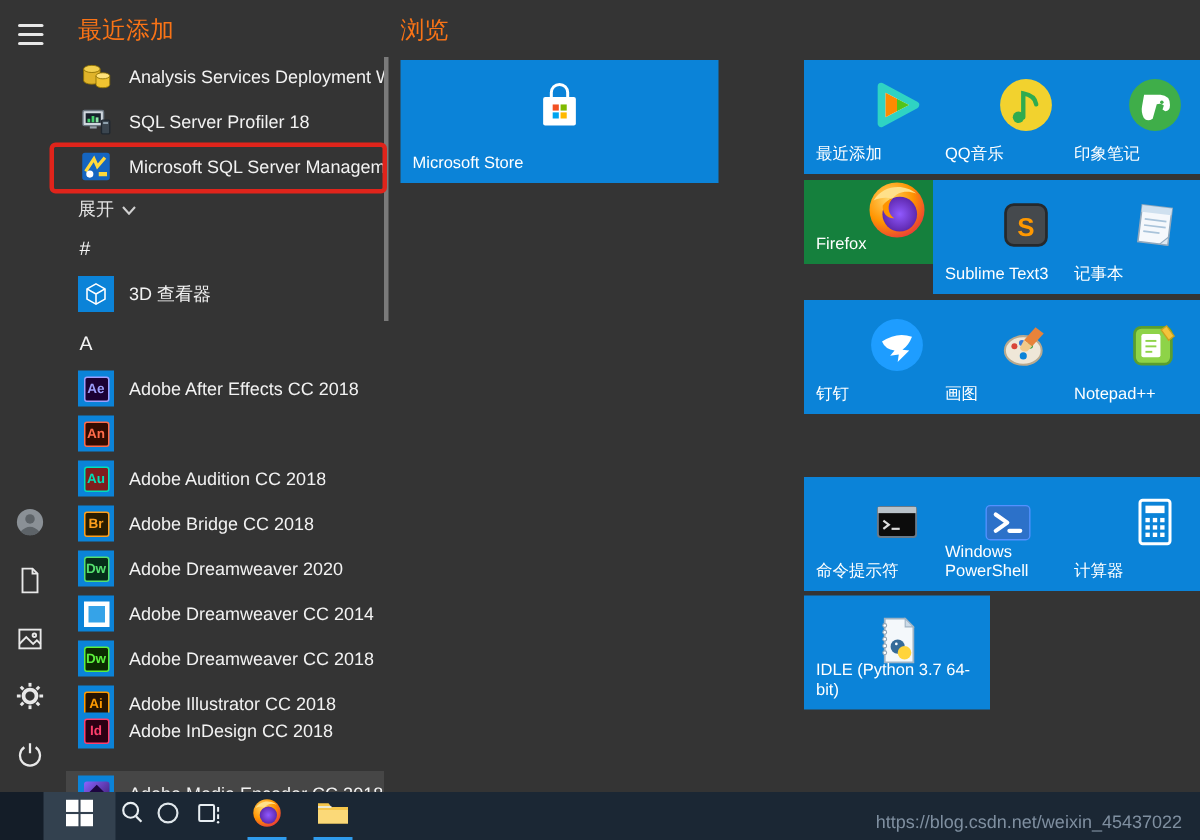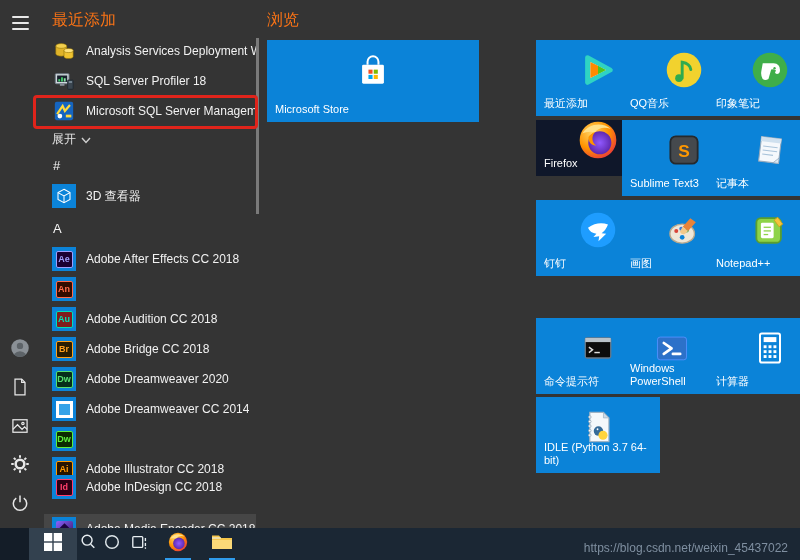--- a/index.html
+++ b/index.html
@@ -236,20 +236,21 @@
               </span>
             </span>
             <span class="app-label">Adobe Dreamweaver CC 2014</span>
           </div>
           <div class="app-row" style="top: 424px;">
             <span class="app-ic">
               <span class="blue-sq">
                 <span class="badge" style="background:#0c2b00;color:#5cf03c;border-color:#5cf03c">Dw</span>
               </span>
             </span>
+            <span class="app-label">Adobe Dreamweaver CC 2018</span>
           </div>
           <div class="app-row" style="top: 454px;">
             <span class="app-ic">
               <span class="blue-sq">
                 <span class="badge" style="background:#271400;color:#ff9a00;border-color:#ff9a00">Ai</span>
               </span>
             </span>
             <span class="app-label">Adobe Illustrator CC 2018</span>
           </div>
           <div class="app-row" style="top: 472px;">
@@ -316,21 +317,21 @@
           <div class="tile" style="left: 708px; top: 40px; width: 80px; height: 76px;">
             <div class="t-ic">
               <svg viewBox="0 0 44 44" style="width:40px;height:40px">
                 <circle cx="22" cy="22" r="19" fill="#3fae49"></circle>
                 <path d="M14,14.5 h12 q7,0.5 7,7.5 q0,4.5 -3.5,4.5 l-2,-1.2 1,-3 q-2.2,-2 -5.2,-0.8 l-3,10.5 q-4,2.5 -6.5,-0.5 q-2.2,-4 -1.3,-8.5 z" fill="#fff"></path>
                 <circle cx="27" cy="20" r="1.3" fill="#3fae49"></circle>
               </svg>
             </div>
             <div class="t-label">印象笔记</div>
           </div>
-          <div class="tile" style="left: 536px; top: 120px; width: 80px; height: 56px; background: #0f172a;">
+          <div class="tile" style="left: 536px; top: 120px; width: 80px; height: 56px; background: #15803d;">
             <div class="t-ic">
               <svg viewBox="0 0 24 24" style="width:44px;height:44px">
                 <circle cx="12" cy="12" r="10" fill="url(#fxg)"></circle>
                 <circle cx="13" cy="13.5" r="6.3" fill="url(#fxp)"></circle>
                 <path d="M3.5,8.5 C7,2.8 14.5,2.2 19,6 C15.2,4.6 12,5.6 10.4,7.8 C7.8,7.2 5.4,7.6 3.5,8.5 Z" fill="#ffe08a"></path>
                 <path d="M10.4,7.8 C8.2,10 8.6,13.4 11,15 C8.4,15.2 6.6,13 6.8,10.4 C7.8,9 9,8.1 10.4,7.8 Z" fill="#ff9400"></path>
               </svg>
             </div>
             <div class="t-label">Firefox</div>
           </div>

